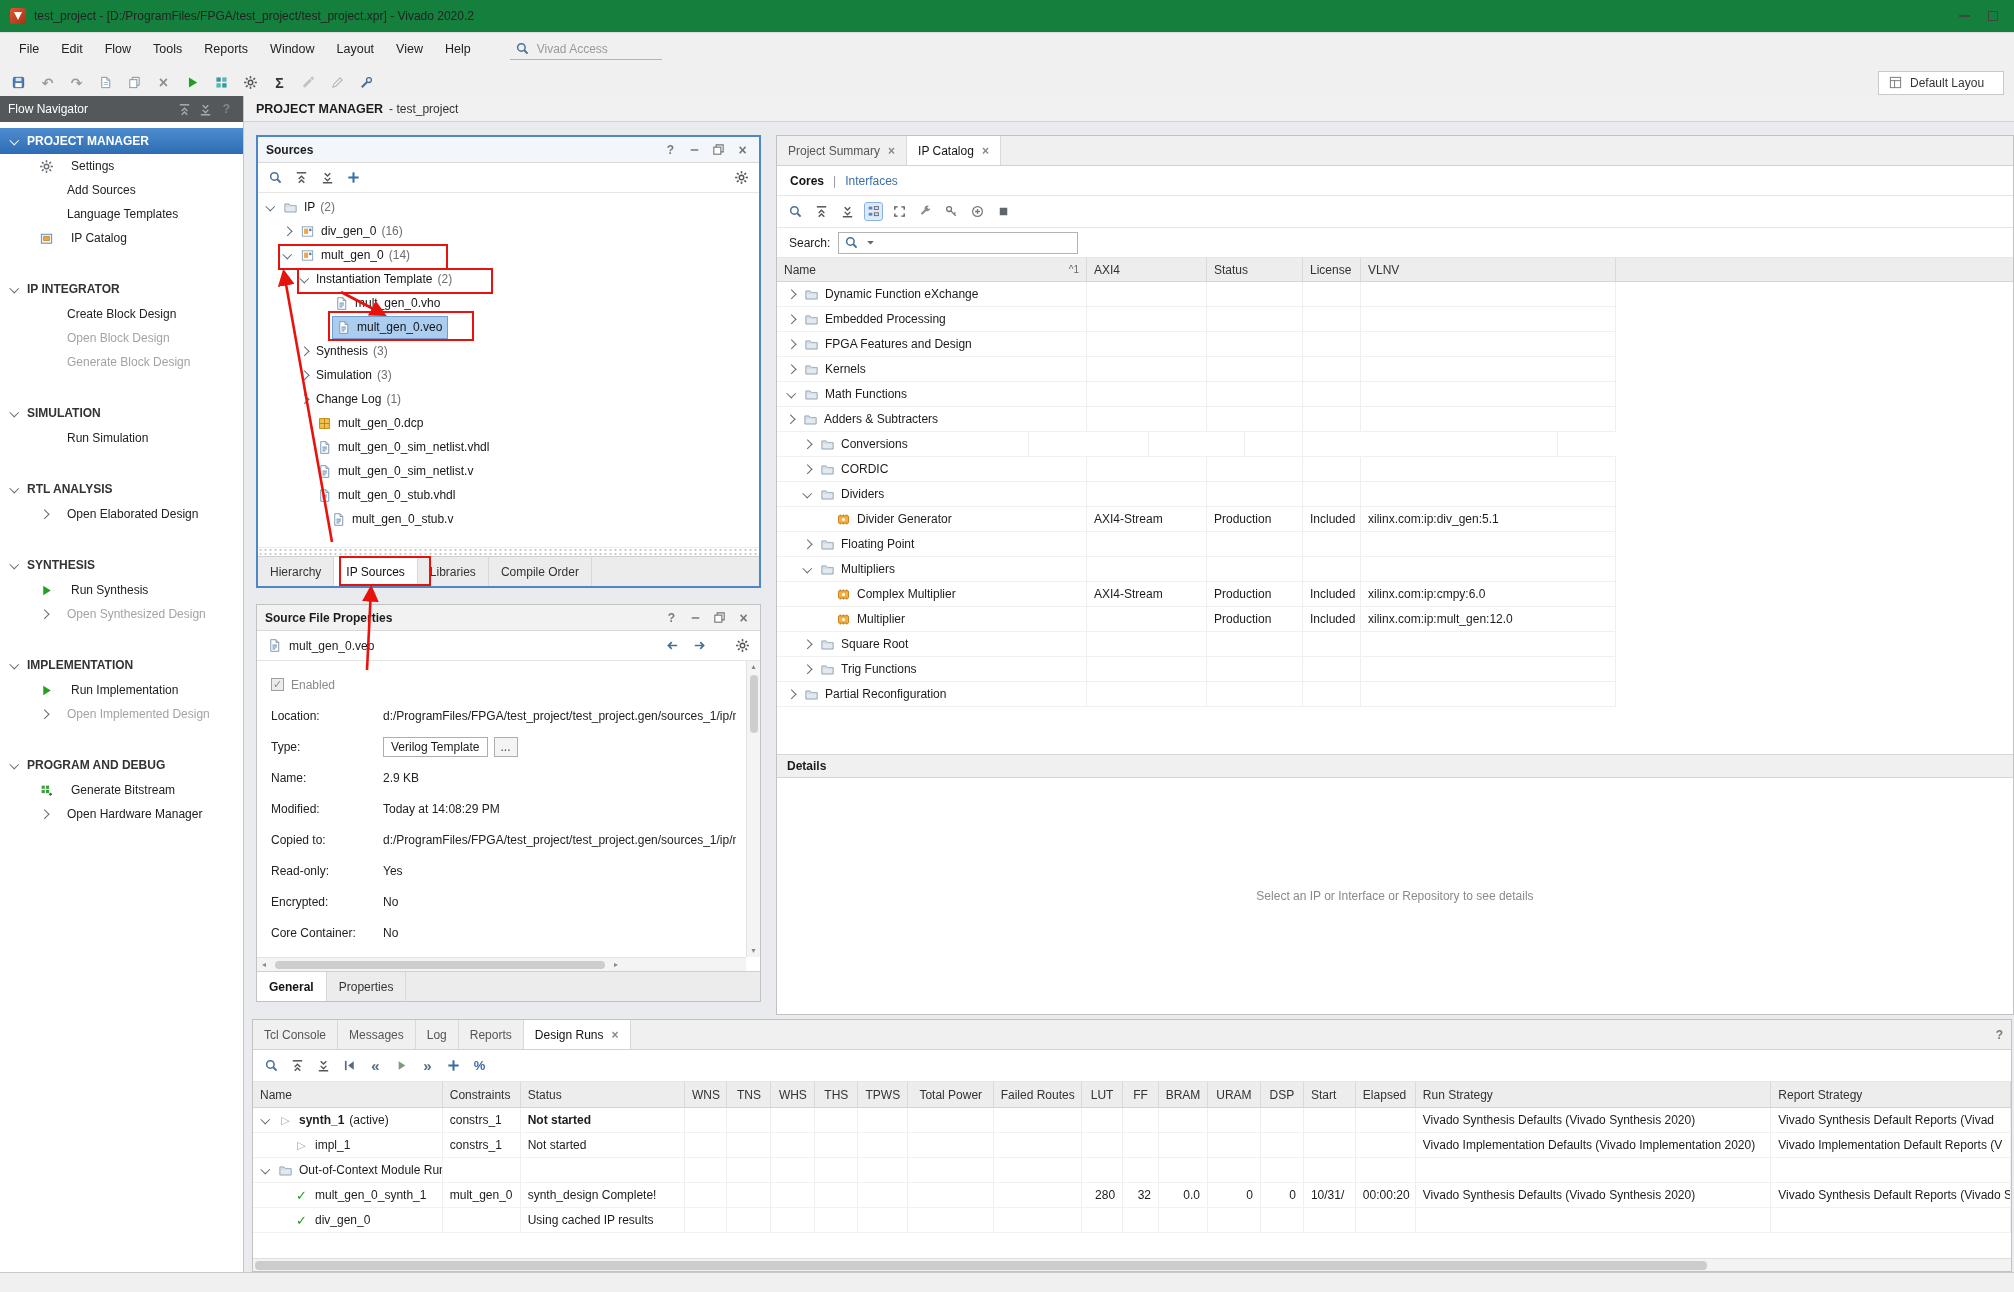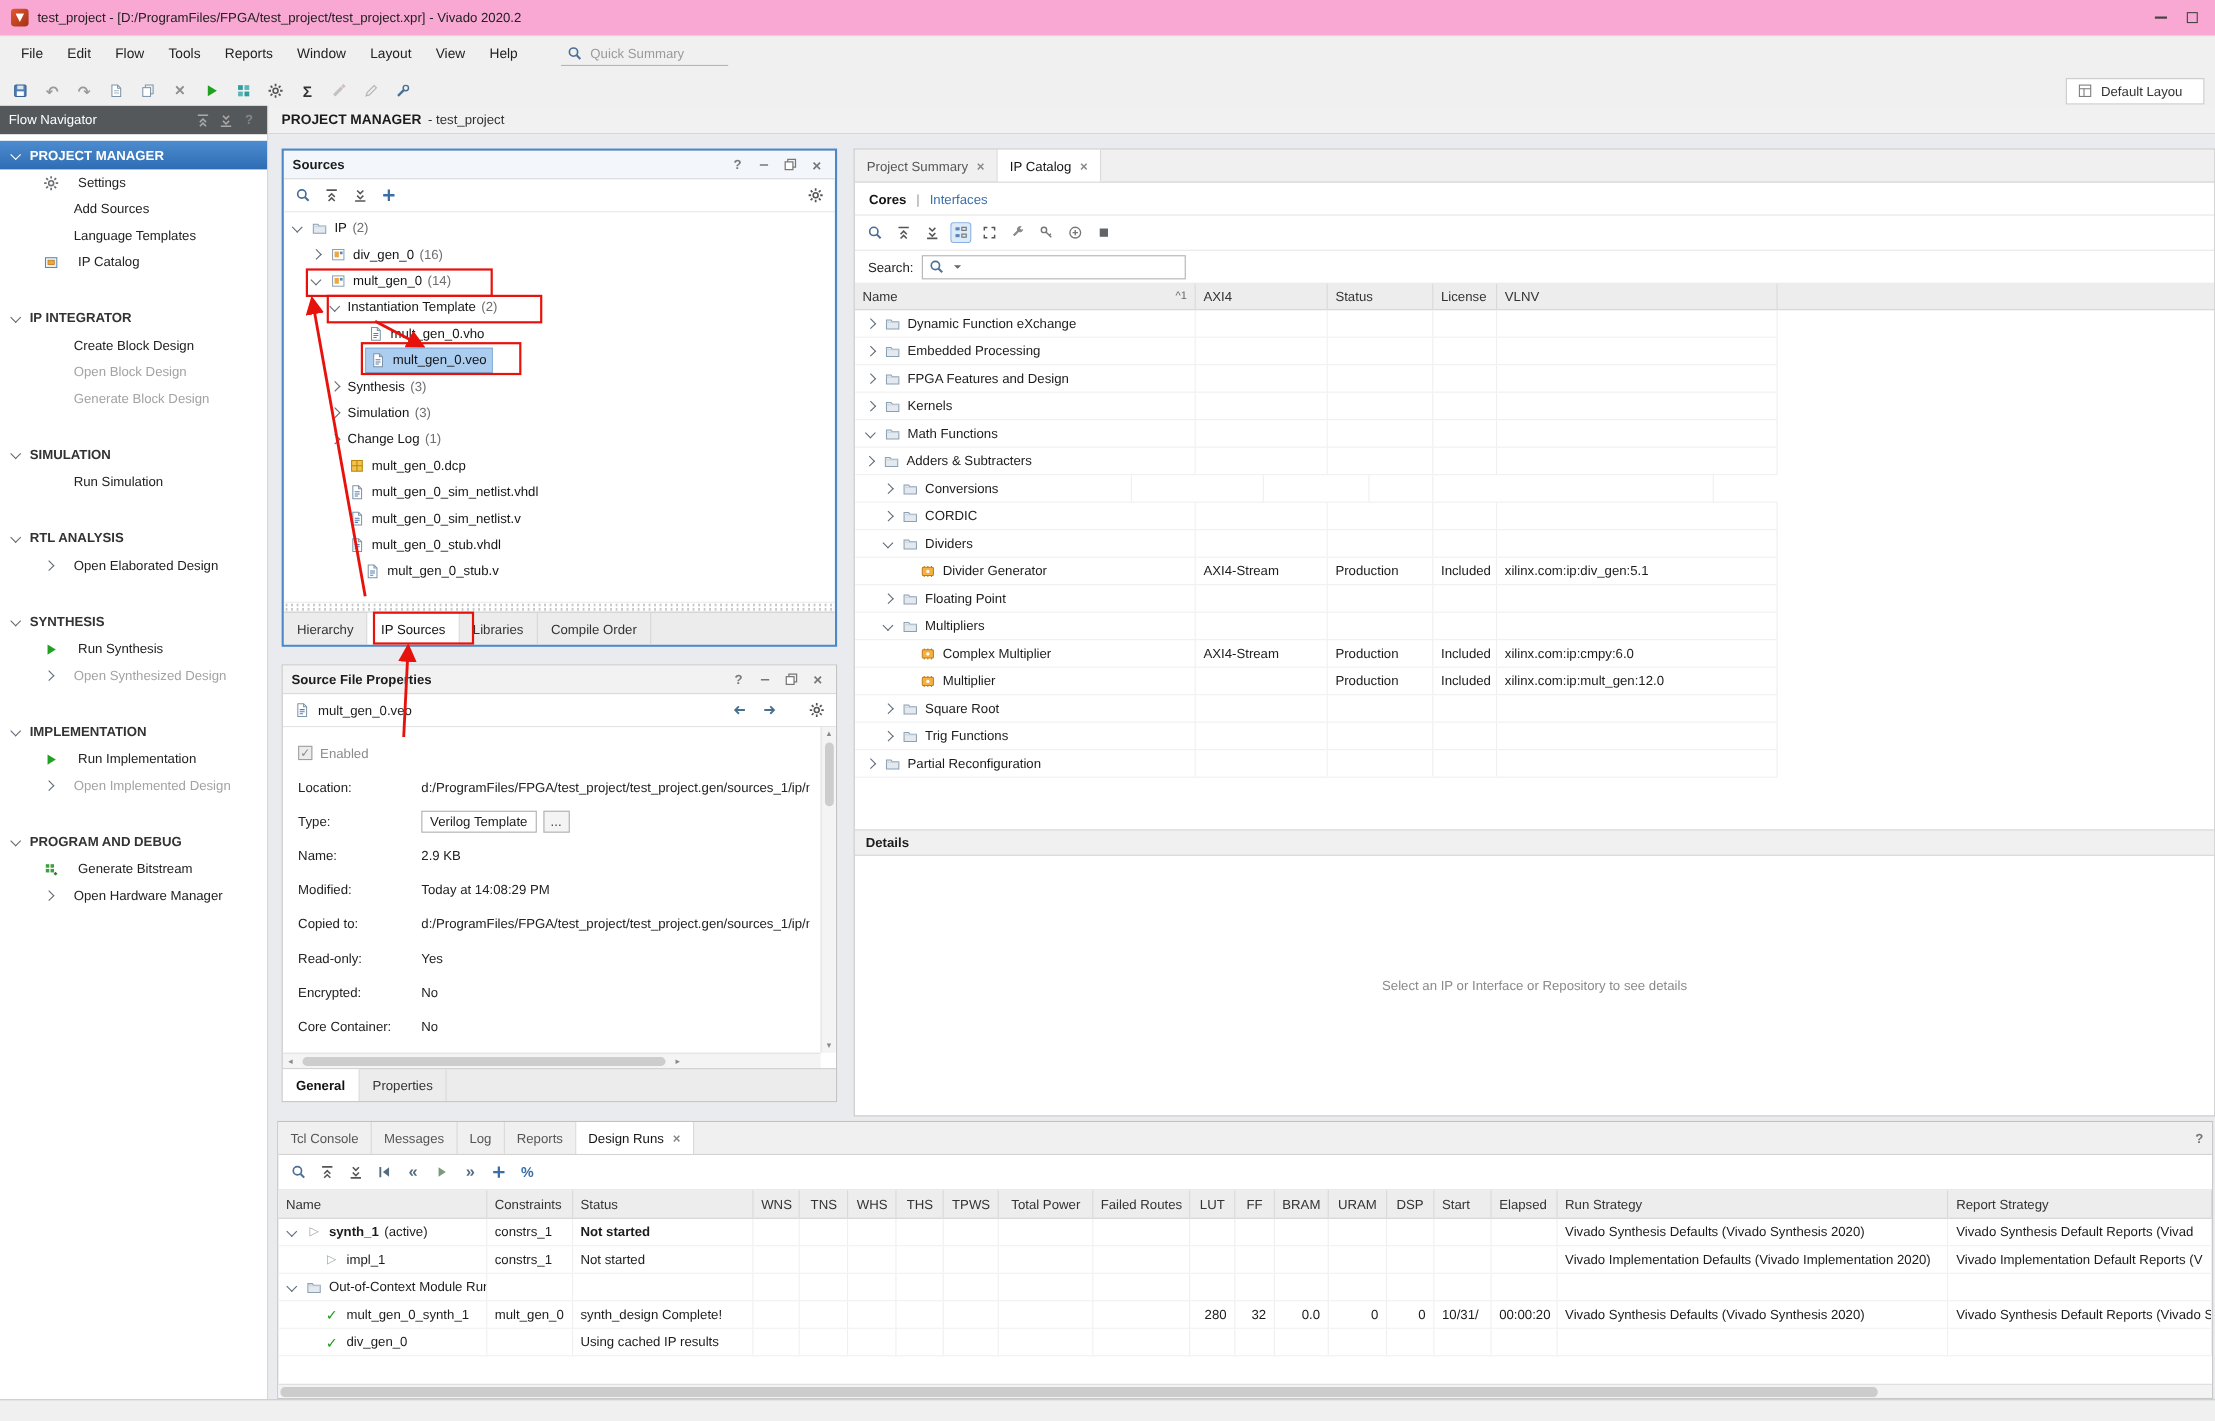--- a/index.html
+++ b/index.html
@@ -1,20 +1,20 @@
 <!DOCTYPE html>
 <html><head>
 <meta charset="utf-8">
 <style>
 *{box-sizing:border-box;margin:0;padding:0}
 html,body{background:#9a9a9a}
 body{font-family:"Liberation Sans","DejaVu Sans",sans-serif;font-size:12px;color:#1c1c1c}
 .app{position:relative;width:2014px;height:1292px;background:#f2f2f2;overflow:hidden}
 
-.titlebar{height:28px;background:#f9a8d4;border-bottom:1px solid #dcdcdc;display:flex;align-items:center;padding:16px 10px;gap:8px}
+.titlebar{height:28px;background:#15803d;border-bottom:1px solid #dcdcdc;display:flex;align-items:center;padding:16px 10px;gap:8px}
 .logo{width:16px;height:16px;border-radius:3px;background:linear-gradient(135deg,#e4572e,#a23216);flex:none;position:relative}
 .logo::after{content:"";position:absolute;left:4px;top:4px;width:8px;height:8px;background:#fff;clip-path:polygon(0 0,100% 0,50% 100%)}
 .title-text{font-size:12px;color:#222}
 .win-controls{margin-left:auto;display:flex;gap:18px;align-items:center;padding-right:6px}
 .win-min{width:11px;height:2px;background:#444;display:inline-block}
 .win-restore{width:10px;height:10px;border:1.5px solid #444;display:inline-block}
 .menubar{height:32px;display:flex;align-items:center;padding:0 8px;background:#f0f0f0}
 .menu-item{padding:4px 11px;border-radius:2px;color:#222;font-size:12.5px}
 .quick-access{margin-left:28px;display:flex;align-items:center;gap:6px;width:152px;border-bottom:1px solid #b5b5b5;padding:2px 4px;color:#9a9a9a}
 .toolbar{height:36px;display:flex;align-items:center;gap:12px;padding:0 10px;background:#f0f0f0;border-bottom:1px solid #d5d5d5}
@@ -142,21 +142,21 @@
       <span class="menu-item">Layout</span>
       <span class="menu-item">View</span>
       <span class="menu-item">Help</span>
       <span class="quick-access">
         <span class="ic">
           <svg width="15" height="15" viewBox="0 0 16 16" aria-hidden="true">
             <circle cx="6.8" cy="6.8" r="4" fill="none" stroke="#4a6f96" stroke-width="1.6"></circle>
             <line x1="9.9" y1="9.9" x2="13.4" y2="13.4" stroke="#4a6f96" stroke-width="2"></line>
           </svg>
         </span>
-        <span>Quick Summary</span>
+        <span>Vivad Access</span>
       </span>
     </div>
   <div class="toolbar" id="main-toolbar">
       <span class="ic">
         <svg width="15" height="15" viewBox="0 0 16 16" aria-hidden="true">
           <rect x="2.5" y="2.5" width="11" height="11" rx="1.2" fill="#4f7fb5" stroke="#37618e"></rect>
           <rect x="5" y="3" width="6" height="3.6" fill="#d9e6f2"></rect>
           <rect x="4.6" y="8.6" width="6.8" height="4.4" fill="#fdfdfd"></rect>
         </svg>
       </span>

